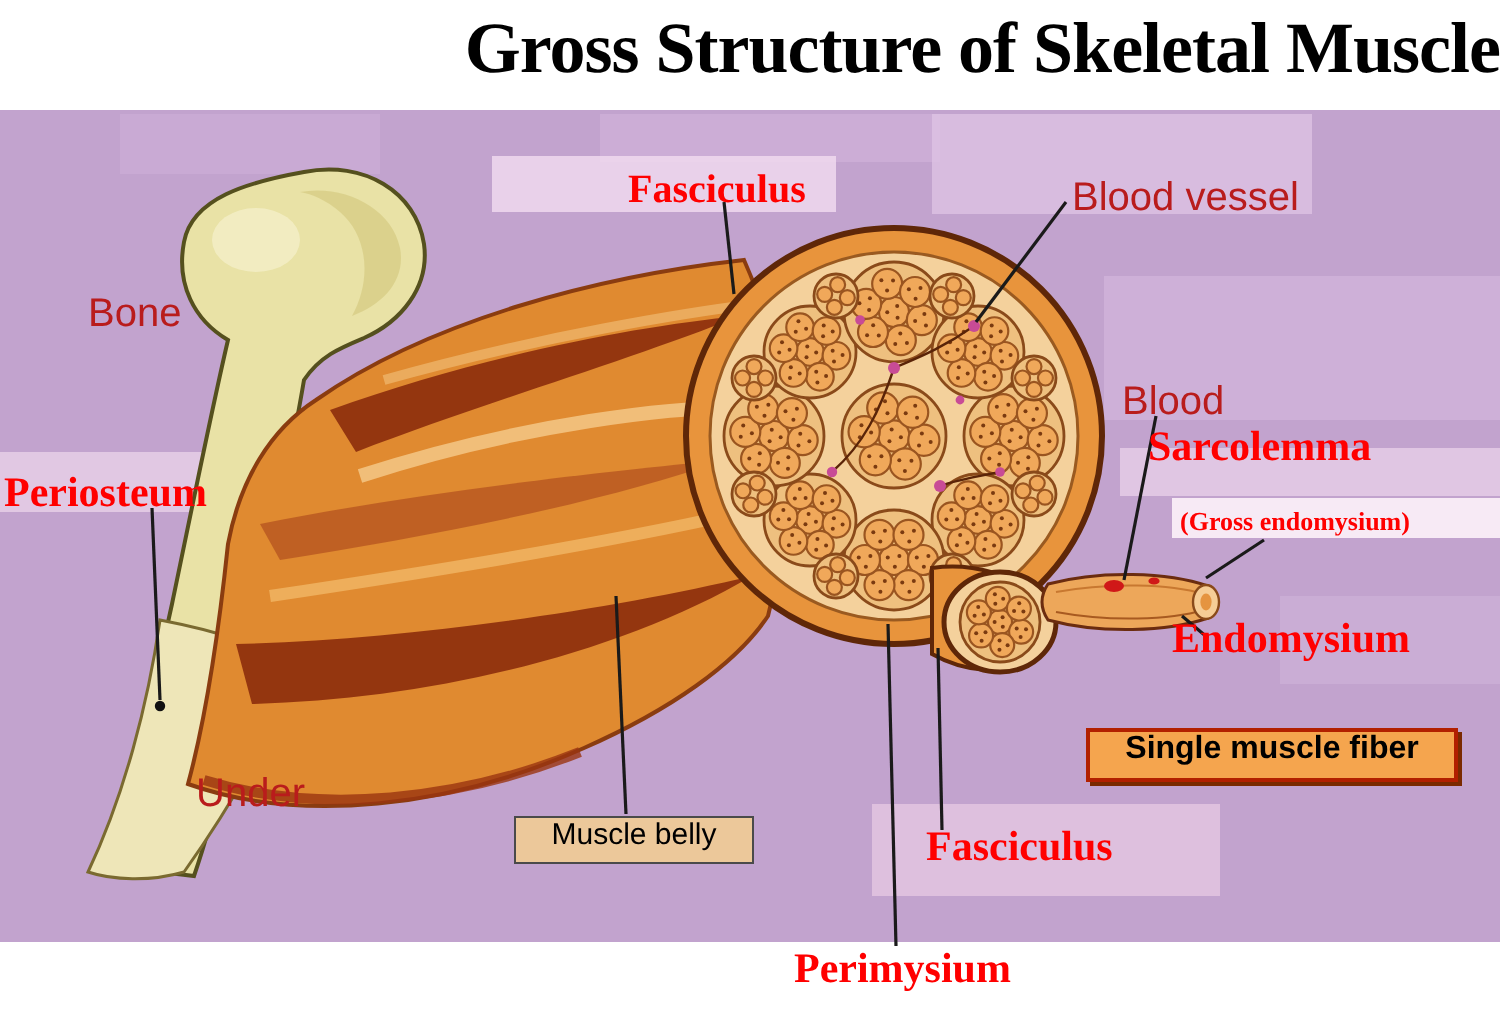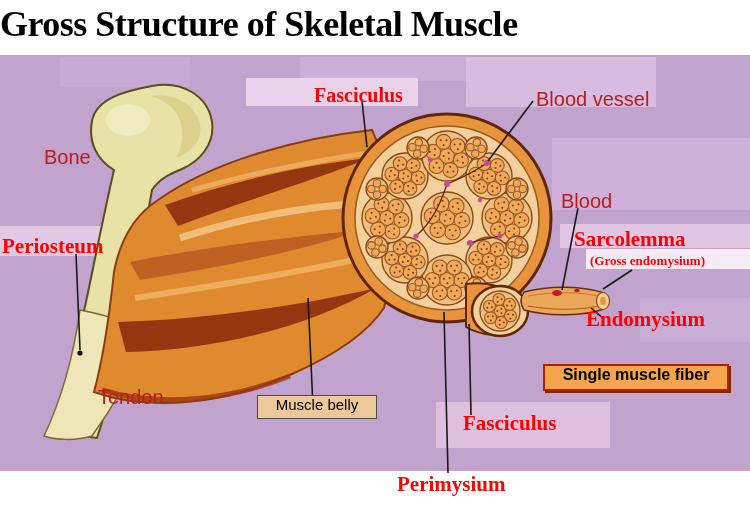--- a/index.html
+++ b/index.html
@@ -1,20 +1,20 @@
 <!DOCTYPE html>
 <html style="--label-red: #ff0000; --background-purple: #c2a3ce; --bone-cream: #e9e2a6; --muscle-orange: #e08a30; --fiber-tan: #f0a85a; --single-fiber-box-bg: #f5a54e; --single-fiber-box-border: #b22000; --muscle-belly-box-bg: #ecc89a;"><head>
 <meta charset="utf-8">
 <style>
   *{margin:0;padding:0;box-sizing:border-box}
   html,body{background:#fff}
   #app{position:relative;width:750px;height:506px;background:#fff;overflow:hidden;
        font-family:"Liberation Sans",sans-serif}
   #art{position:absolute;left:0;top:0}
-  .title{position:absolute;top:3px;left:0;width:100%;text-align:left;
+  .title{position:absolute;top:3px;left:0;width:100%;text-align:right;
          font-family:"Liberation Serif",serif;font-weight:bold;font-size:36px;
          color:#000;letter-spacing:-0.5px}
   .lbl{position:absolute;white-space:nowrap;line-height:1.1}
   .red{color:var(--label-red,#ff0000);font-family:"Liberation Serif",serif;
        font-weight:bold;font-size:21px}
   .black{color:#b91c1c;font-size:20px}
   .lbl.small-red{font-size:13px}
   .box{position:absolute;display:flex;align-items:flex-start;justify-content:center;
        font-size:15px;color:#000;white-space:nowrap}
   #muscle-belly-box{background:var(--muscle-belly-box-bg,#ecc89a);
@@ -448,25 +448,25 @@
     </g>
   </svg>
 
   <div class="title">Gross Structure of Skeletal Muscle</div>
 
   <div class="lbl red" style="left:314px;top:84px;font-size:20px">Fasciculus</div>
   <div class="lbl black" style="left:536px;top:88px">Blood vessel</div>
   <div class="lbl black" style="left:44px;top:146px">Bone</div>
   <div class="lbl black" style="left:561px;top:190px">Blood</div>
   <div class="lbl red" style="left:2px;top:235px">Periosteum</div>
-  <div class="lbl red" style="left:574px;top:228px">Sarcolemma</div>
+  <div class="lbl red" style="left:574px;top:212px">Sarcolemma</div>
   <div class="lbl red small-red" style="left:590px;top:254px">(Gross endomysium)</div>
   <div class="lbl red" style="left:586px;top:308px">Endomysium</div>
   <div class="box" id="single-fiber-box" style="left:543px;top:364px">
     <span>Single muscle fiber</span>
   </div>
-  <div class="lbl black" style="left:98px;top:386px">Tendon</div>
-  <div class="box" id="muscle-belly-box" style="left:257px;top:395px">
+  <div class="lbl black" style="left:98px;top:386px">Under</div>
+  <div class="box" id="muscle-belly-box" style="left:257px;top:408px">
     <span>Muscle belly</span>
   </div>
   <div class="lbl red" style="left:397px;top:473px">Perimysium</div>
   <div class="lbl red" style="left:463px;top:412px">Fasciculus</div>
 </div>
 
 </body></html>

